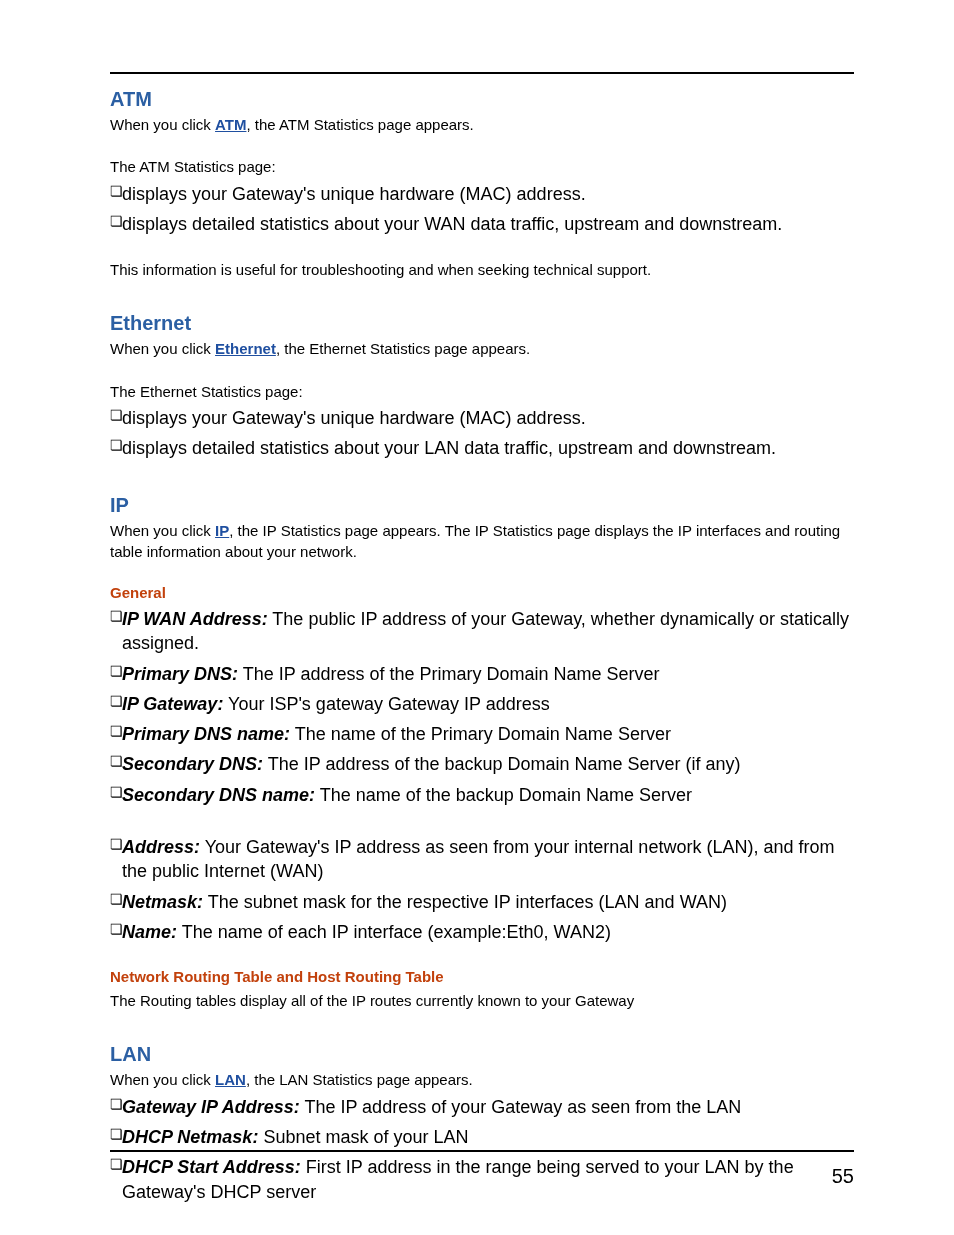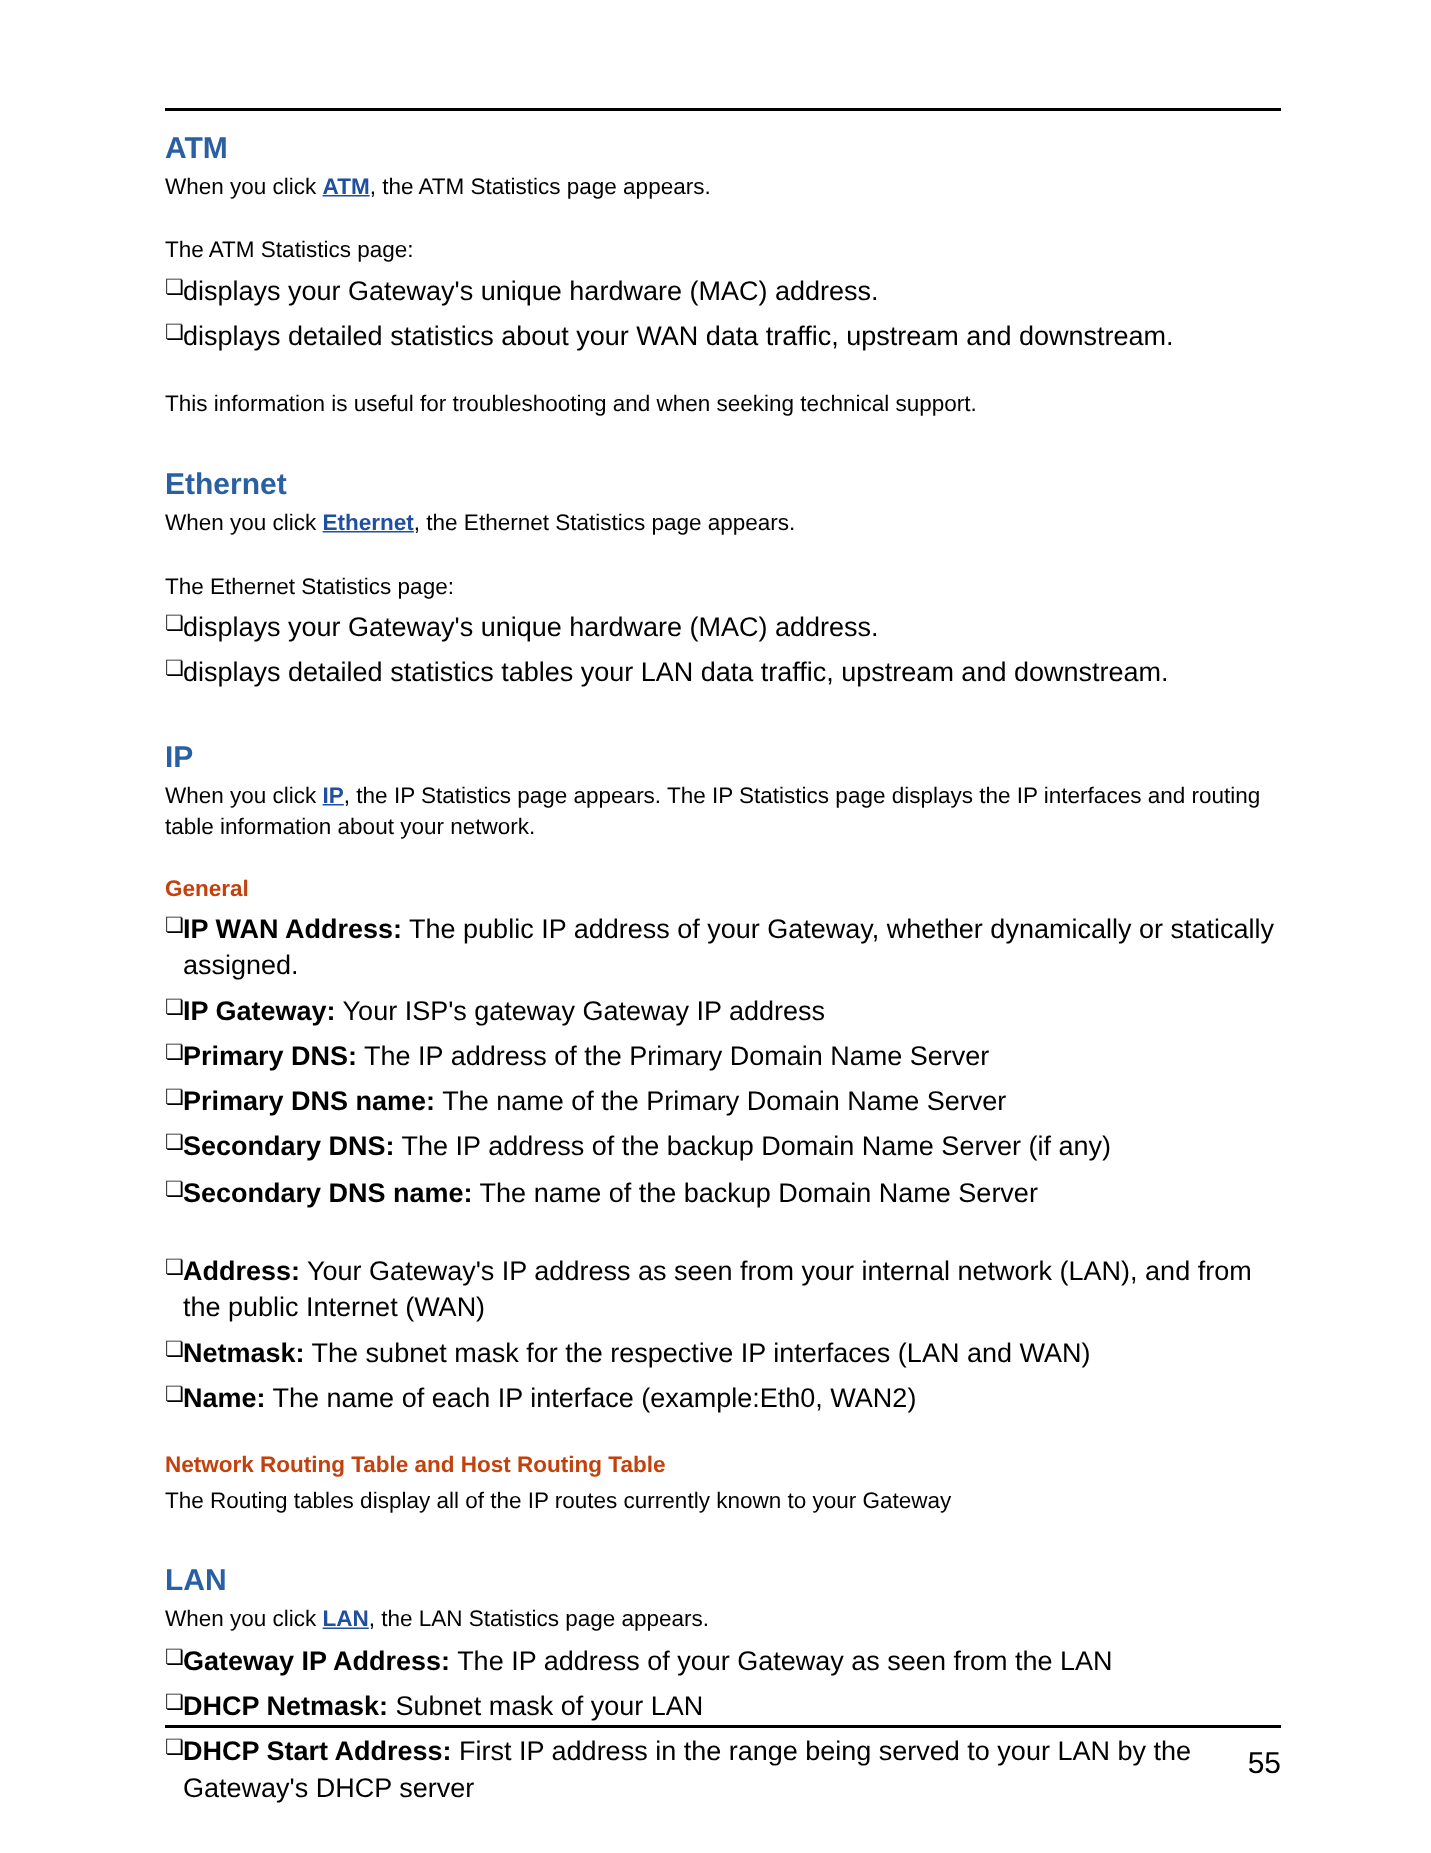--- a/index.html
+++ b/index.html
@@ -65,21 +65,21 @@
     line-height: 1.35;
     margin-bottom: 6px;
   }
   ul.boxlist > li::before {
     content: "❏";
     position: absolute;
     left: 0;
     top: 0;
     font-size: 14px;
   }
-  .term { font-weight: bold; }
+  .term { font-weight: bold; font-style: italic; }
   .pagenum {
     position: absolute;
     right: 100px;
     bottom: 62px;
     font-weight: normal;
     font-size: 20px;
   }
 </style>
 </head>
 <body>
@@ -103,36 +103,36 @@
   <div class="gap-md"></div>
 
   <h2 class="section">Ethernet</h2>
   <p class="body">
     <span>When you click </span><a class="inline-link" href="#">Ethernet</a><span>, the Ethernet Statistics page appears.</span>
   </p>
   <div class="gap-sm"></div>
   <p class="body">The Ethernet Statistics page:</p>
   <ul class="boxlist">
     <li>displays your Gateway's unique hardware (MAC) address.</li>
-    <li>displays detailed statistics tables your LAN data traffic, upstream and downstream.</li>
+    <li>displays detailed statistics about your LAN data traffic, upstream and downstream.</li>
   </ul>
 
   <div class="gap-md"></div>
 
   <h2 class="section">IP</h2>
   <p class="body">
     <span>When you click </span><a class="inline-link" href="#">IP</a><span>, the IP Statistics page appears. The IP Statistics page displays the IP interfaces and routing table information about your network.</span>
   </p>
 
   <div class="gap-sm"></div>
   <p class="sub">General</p>
   <ul class="boxlist">
     <li><span class="term">IP WAN Address:</span><span> The public IP address of your Gateway, whether dynamically or statically assigned.</span></li>
+    <li><span class="term">Primary DNS:</span><span> The IP address of the Primary Domain Name Server</span></li>
     <li><span class="term">IP Gateway:</span><span> Your ISP's gateway Gateway IP address</span></li>
-    <li><span class="term">Primary DNS:</span><span> The IP address of the Primary Domain Name Server</span></li>
     <li><span class="term">Primary DNS name:</span><span> The name of the Primary Domain Name Server</span></li>
     <li><span class="term">Secondary DNS:</span><span> The IP address of the backup Domain Name Server (if any)</span></li>
     <li><span class="term">Secondary DNS name:</span><span> The name of the backup Domain Name Server</span></li>
   </ul>
 
   <div class="gap-sm"></div>
   <ul class="boxlist">
     <li><span class="term">Address:</span><span> Your Gateway's IP address as seen from your internal network (LAN), and from the public Internet (WAN)</span></li>
     <li><span class="term">Netmask:</span><span> The subnet mask for the respective IP interfaces (LAN and WAN)</span></li>
     <li><span class="term">Name:</span><span> The name of each IP interface (example:Eth0, WAN2)</span></li>

